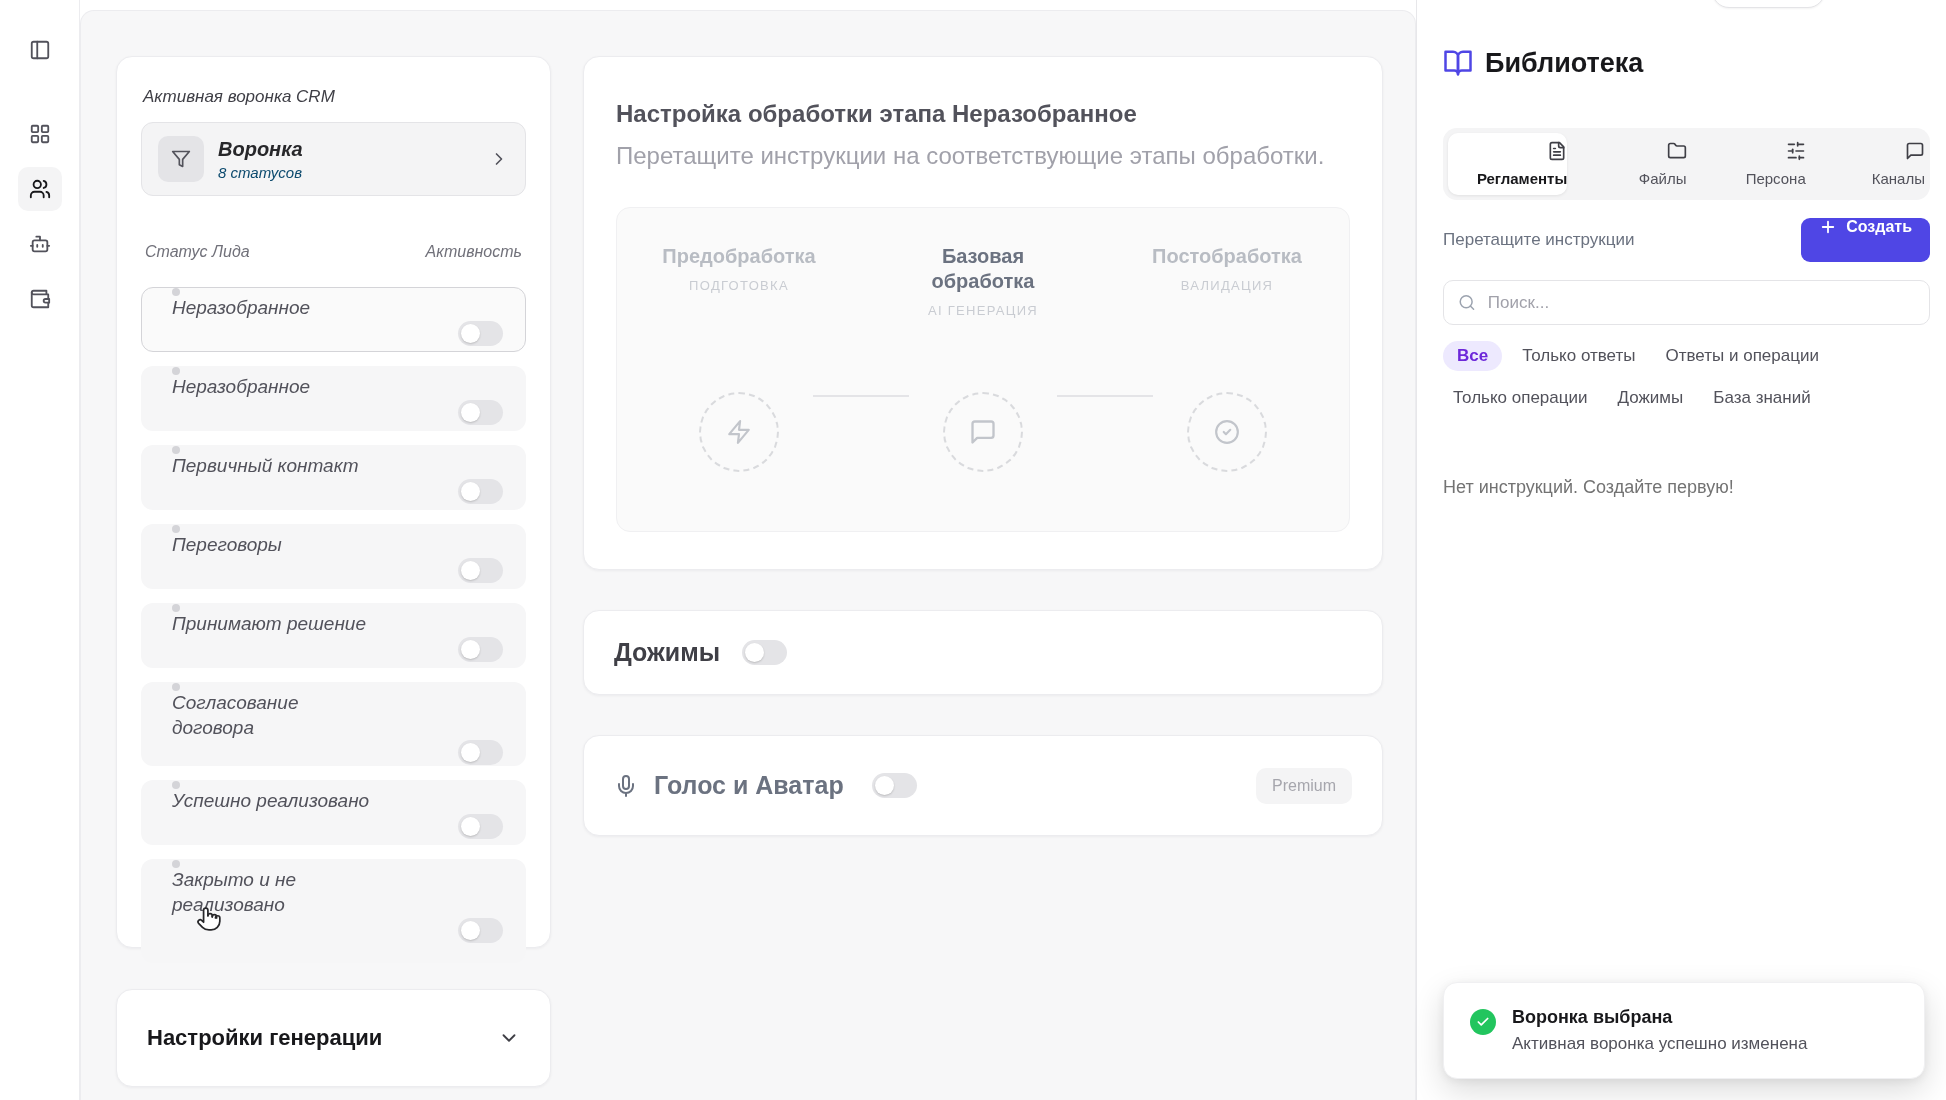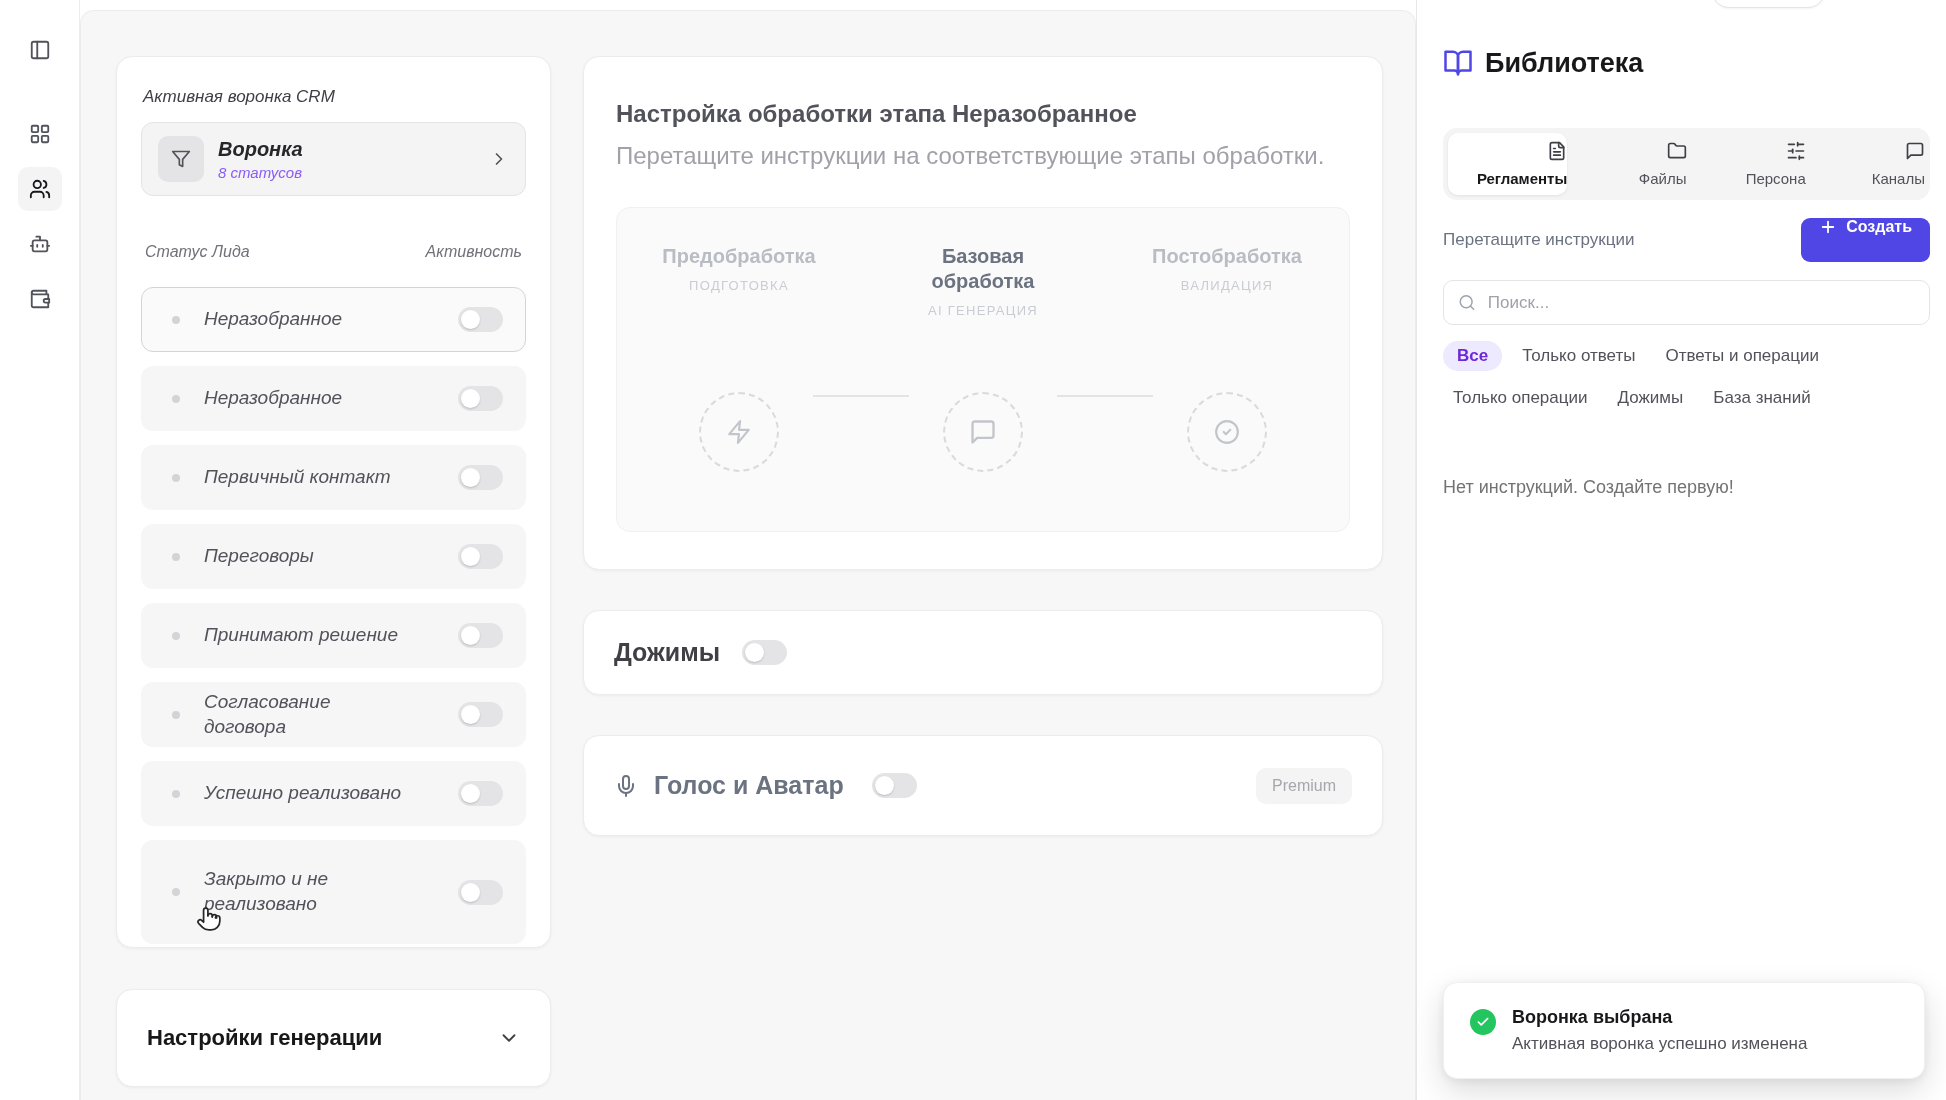--- a/index.html
+++ b/index.html
@@ -42,26 +42,26 @@
   .fc-title { margin:4px 2px 15px; font-size:17px; line-height:20px; color:#3f3f46; font-weight:500; }
   .selector {
     height:74px; background:#f4f4f5; border:1px solid #e4e4e7; border-radius:12px;
     display:flex; align-items:center; padding:0 16px; gap:14px; cursor:pointer;
   }
   .selector-icon {
     width:46px; height:46px; border-radius:10px; background:#e4e4e7; color:#52525b;
     display:flex; align-items:center; justify-content:center; flex:none;
   }
   .selector-name { font-size:20px; font-weight:700; color:#27272a; }
-  .selector-sub { font-size:15px; color:#8b5cf6; margin-top:3px; }
+  .selector-sub { font-size:15px; color:#0c4a6e; margin-top:3px; }
   .selector .chev { margin-left:auto; color:#52525b; }
   .list-head { display:flex; justify-content:space-between; margin:46px 4px 25px; font-size:16px; line-height:20px; color:#71717a;align-items:flex-end; }
   .status-row {
     min-height:65px; background:#f6f6f7; border:1px solid transparent; border-radius:12px;
-    display:flex; align-items:center; padding:0 22px 0 30px; margin-bottom:14px; cursor:pointer;
+    display:flex; padding:0 22px 0 30px; margin-bottom:14px; cursor:pointer;flex-direction:column;
   }
   .status-row.selected { background:#fafafa; border-color:#d4d4d8; }
   .status-row.tall { min-height:104px; margin-bottom:0; }
   .dot { width:8px; height:8px; border-radius:50%; background:#d4d4d8; margin-right:24px; flex:none; }
   .status-label { font-size:19px; line-height:1.3; color:#52525b; max-width:200px; }
   .toggle {
     width:45px; height:25px; border-radius:13px; background:#e4e4e7; position:relative; flex:none; cursor:pointer;
   }
   .toggle::after {
     content:""; position:absolute; top:3px; left:3px; width:19px; height:19px;

